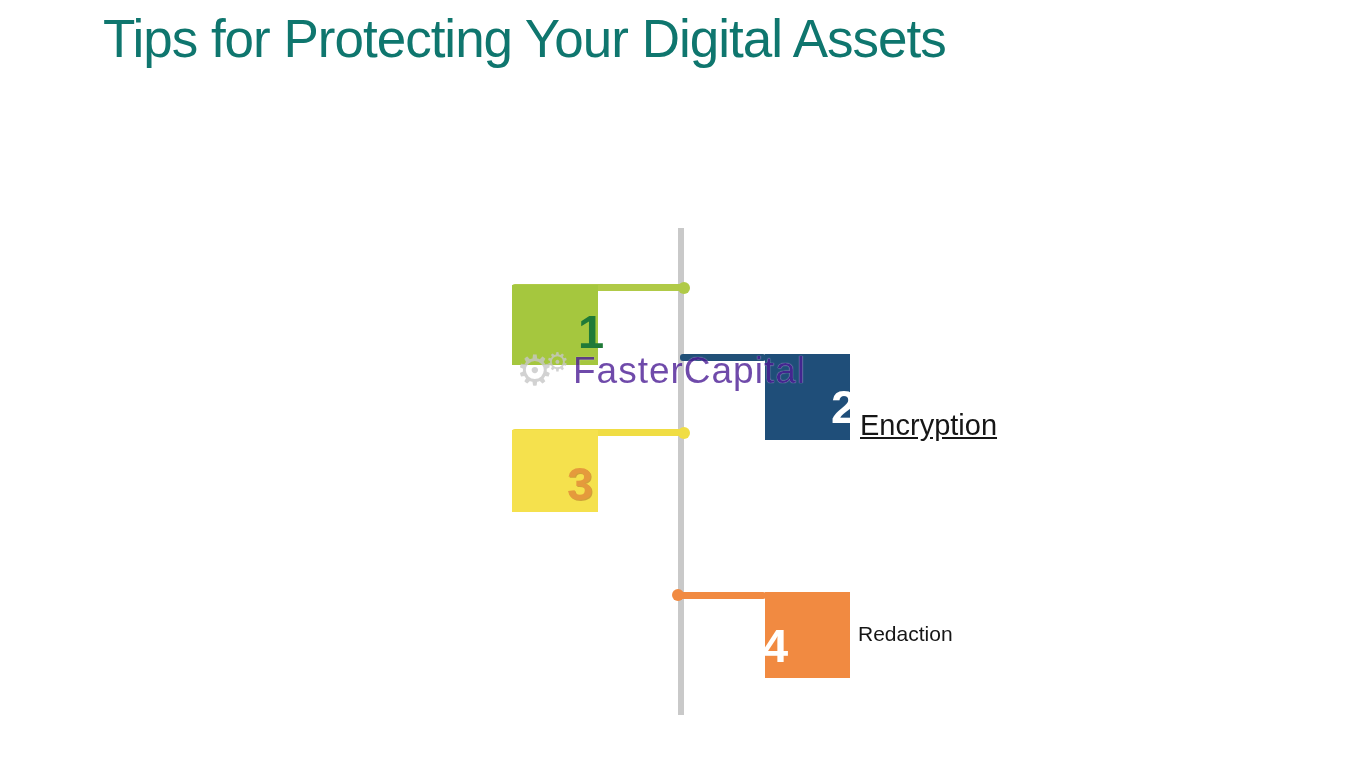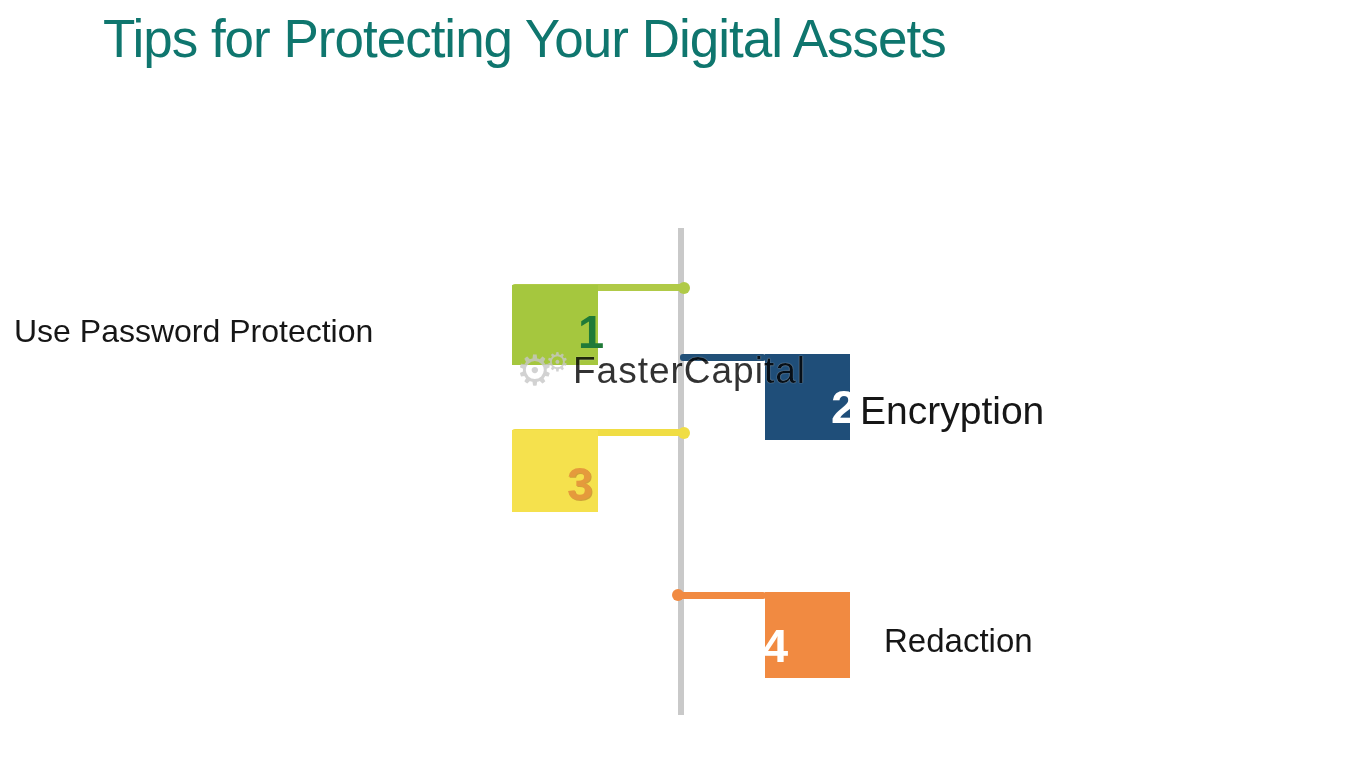--- a/index.html
+++ b/index.html
@@ -66,35 +66,35 @@
   .bar1  { left: 512px; top: 284px; width: 175px; background: #b0ca47; }
   .dot1  { left: 678px; top: 282px; background: #b0ca47; }
   .box1  { left: 512px; top: 285px; width: 86px; height: 80px; background: #a5c73e; }
   .num1  { left: 578px; top: 308px; color: #1f7a38; }
   .label1 { left: 14px; top: 313px; font-size: 32px; }
 
   
   .bar2  { left: 680px; top: 354px; width: 86px; background: #215078; }
   .box2  { left: 765px; top: 354px; width: 85px; height: 86px; background: #1f4e79; }
   .num2  { left: 831px; top: 383px; color: #ffffff; }
-  .label2 { left: 860px; top: 389px; font-size: 39px; }
+  .label2 { left: 860px; top: 409px; font-size: 29px; text-decoration: underline; }
 
   
   .bar3  { left: 512px; top: 429px; width: 175px; background: #f0dd44; }
   .dot3  { left: 678px; top: 427px; background: #f0dd44; }
   .box3  { left: 512px; top: 430px; width: 86px; height: 82px; background: #f5e14d; }
   .num3  { left: 567px; top: 460px; color: #e59a3c; text-shadow: 1px 1px 0 rgba(176,110,40,0.55); }
   .label3 { left: 14px; top: 455px; font-size: 32px; }
 
   
   .bar4  { left: 675px; top: 592px; width: 91px; background: #f18a41; }
   .dot4  { left: 672px; top: 589px; background: #f18a41; }
   .box4  { left: 765px; top: 592px; width: 85px; height: 86px; background: #f18a41; }
   .num4  { left: 762px; top: 622px; color: #ffffff; }
-  .label4 { left: 858px; top: 622px; font-size: 33px; margin-left: 26px; }
+  .label4 { left: 858px; top: 622px; font-size: 21px; }
 
   
   .watermark {
     position: absolute;
     left: 516px;
     top: 350px;
     display: flex;
     align-items: center;
     gap: 4px;
     z-index: 6;
@@ -106,39 +106,38 @@
     color: #c7c7c7;
     line-height: 1;
   }
   .watermark .gear.small {
     font-size: 26px;
     margin-left: -12px;
     margin-top: -18px;
   }
   .watermark .wtext {
     font-size: 37px;
-    color: #000000;
+    color: #4c1d95;
     letter-spacing: 1px;
     text-shadow: 0 0 1px #ffffff;
   }
 </style>
 </head>
 <body>
 
 <div class="stage">
 
   <div class="title">Tips for Protecting Your Digital Assets</div>
 
   <div class="vline"></div>
 
   <div class="bar bar1"></div>
   <div class="dot dot1"></div>
   <div class="box box1"></div>
   <div class="num num1">1</div>
-  <div class="label label1">Use Password Protection</div>
 
   <div class="bar bar2"></div>
   <div class="box box2"></div>
   <div class="num num2">2</div>
   <div class="label label2">Encryption</div>
 
   <div class="bar bar3"></div>
   <div class="dot dot3"></div>
   <div class="box box3"></div>
   <div class="num num3">3</div>

